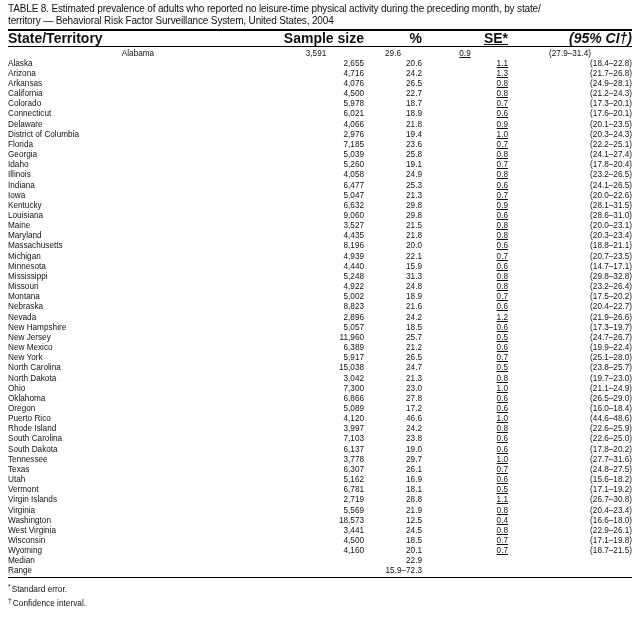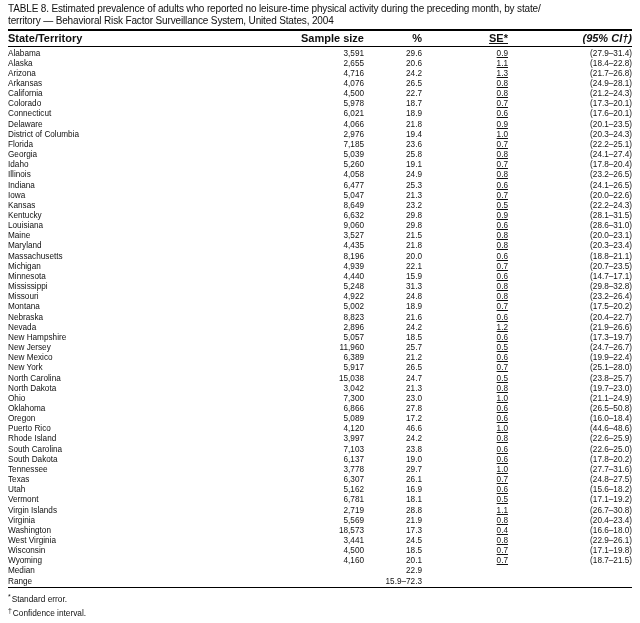--- a/index.html
+++ b/index.html
@@ -30,34 +30,34 @@
     table-layout: fixed;
     width: 624px;
     margin-top: 3px;
   }
   table.data thead tr {
     border-top: 2px solid #000000;
     border-bottom: 1px solid #000000;
   }
   table.data th {
     font-weight: bold;
-    font-size: 11px;
+    font-size: 14px;
     line-height: 9px;
     padding: 2.5px 0 3px 0;
     white-space: nowrap;
     vertical-align: bottom;
   }
   table.data tbody td {
     font-size: 8.2px;
     line-height: 10.15px;
     padding: 0;
     white-space: nowrap;
     overflow: visible;
   }
-  table.data tbody tr:first-child td { padding-top: 2px; }
+  table.data tbody tr:first-child td { padding-top: 2px; text-align: center; }
   table.data tbody { border-bottom: 1.5px solid #000000; }
   .col-state  { text-align: left;  padding-left: 2px; }
   .col-sample { text-align: right; }
   .col-pct    { text-align: right; }
   .col-se     { text-align: right; text-decoration: underline; }
   .col-ci     { text-align: right; }
   th.col-pct  { padding-right: 4px; }
   th.col-ci   { padding-right: 6px; font-style: italic; }
   .footnotes {
     margin-top: 3px;
@@ -197,27 +197,20 @@
           <td class="col-ci">(24.1–26.5)</td>
         </tr>
         <tr>
           <td class="col-state">Iowa</td>
           <td class="col-sample">5,047</td>
           <td class="col-pct">21.3</td>
           <td class="col-se">0.7</td>
           <td class="col-ci">(20.0–22.6)</td>
         </tr>
         <tr>
-          <td class="col-state">Kansas</td>
-          <td class="col-sample">8,649</td>
-          <td class="col-pct">23.2</td>
-          <td class="col-se">0.5</td>
-          <td class="col-ci">(22.2–24.3)</td>
-        </tr>
-        <tr>
           <td class="col-state">Kentucky</td>
           <td class="col-sample">6,632</td>
           <td class="col-pct">29.8</td>
           <td class="col-se">0.9</td>
           <td class="col-ci">(28.1–31.5)</td>
         </tr>
         <tr>
           <td class="col-state">Louisiana</td>
           <td class="col-sample">9,060</td>
           <td class="col-pct">29.8</td>
@@ -341,21 +334,21 @@
           <td class="col-sample">7,300</td>
           <td class="col-pct">23.0</td>
           <td class="col-se">1.0</td>
           <td class="col-ci">(21.1–24.9)</td>
         </tr>
         <tr>
           <td class="col-state">Oklahoma</td>
           <td class="col-sample">6,866</td>
           <td class="col-pct">27.8</td>
           <td class="col-se">0.6</td>
-          <td class="col-ci">(26.5–50.8)</td>
+          <td class="col-ci">(26.5–29.0)</td>
         </tr>
         <tr>
           <td class="col-state">Oregon</td>
           <td class="col-sample">5,089</td>
           <td class="col-pct">17.2</td>
           <td class="col-se">0.6</td>
           <td class="col-ci">(16.0–18.4)</td>
         </tr>
         <tr>
           <td class="col-state">Puerto Rico</td>
@@ -423,21 +416,21 @@
         <tr>
           <td class="col-state">Virginia</td>
           <td class="col-sample">5,569</td>
           <td class="col-pct">21.9</td>
           <td class="col-se">0.8</td>
           <td class="col-ci">(20.4–23.4)</td>
         </tr>
         <tr>
           <td class="col-state">Washington</td>
           <td class="col-sample">18,573</td>
-          <td class="col-pct">17.3</td>
+          <td class="col-pct">12.5</td>
           <td class="col-se">0.4</td>
           <td class="col-ci">(16.6–18.0)</td>
         </tr>
         <tr>
           <td class="col-state">West Virginia</td>
           <td class="col-sample">3,441</td>
           <td class="col-pct">24.5</td>
           <td class="col-se">0.8</td>
           <td class="col-ci">(22.9–26.1)</td>
         </tr>

